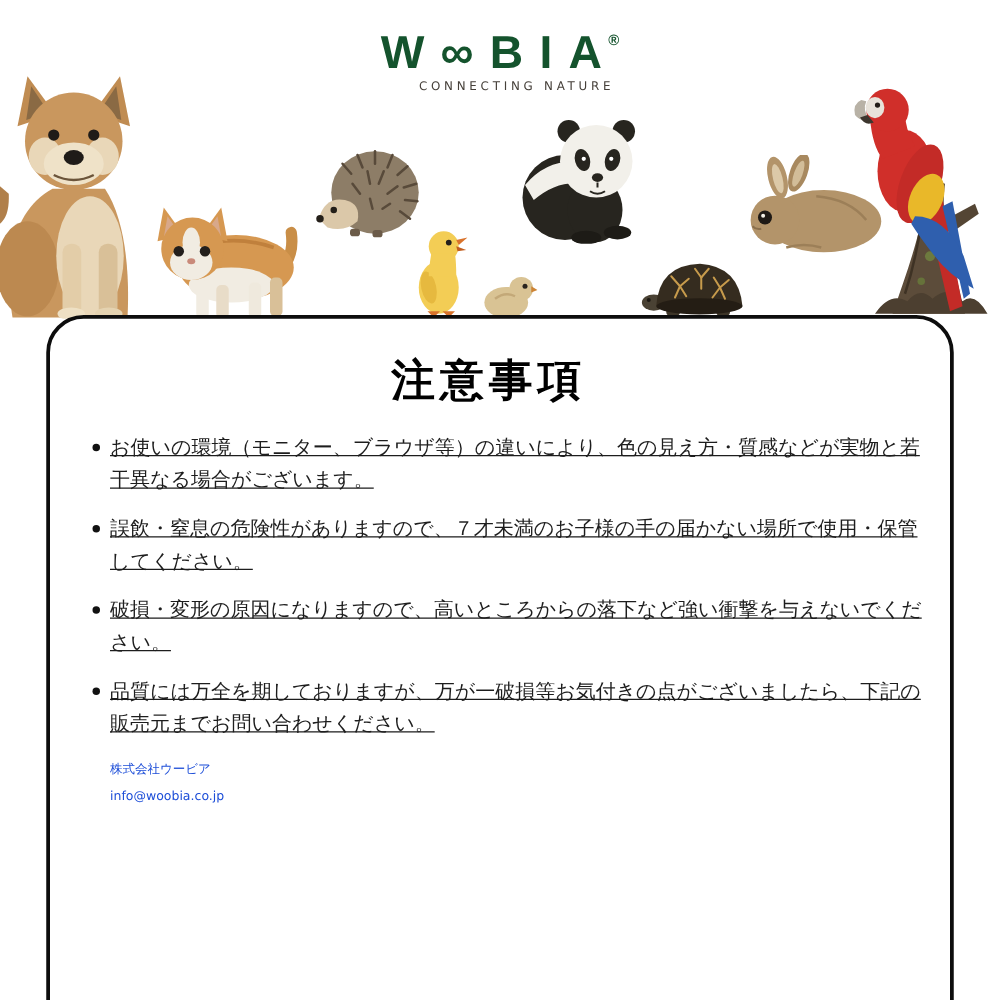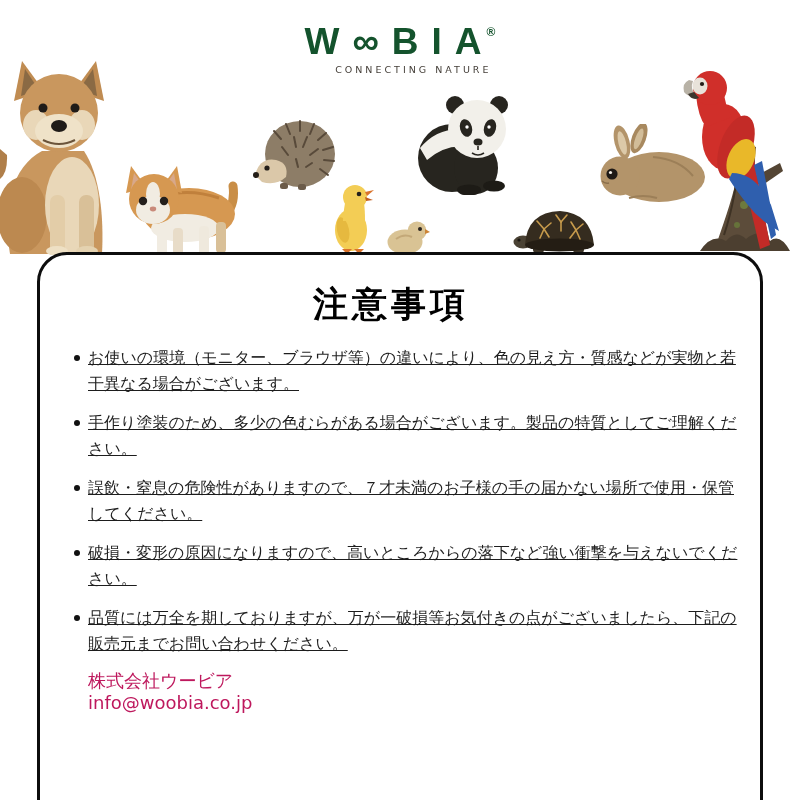--- a/index.html
+++ b/index.html
@@ -33,21 +33,21 @@
                 padding: 24px 18px 0 0; }
   .notice-title { text-align: center; font-size: 35px; font-weight: bold; letter-spacing: 4px;
                   color: #000000; margin-top: 2px; margin-bottom: 17px; }
   .notice-list { list-style: none; text-decoration: underline; }
   .notice-list li { display: flex; align-items: flex-start; margin-bottom: 13px;
                     font-size: 16px; line-height: 26px; color: #1d1d1d; }
   .bullet-dot { flex: 0 0 auto; width: 6px; height: 6px; border-radius: 50%; background: #111111;
                 margin: 10px 8px 0 34px; }
   .notice-text { flex: 1 1 auto; }
 
-  .company { margin: 2px 0 0 48px; font-size: 18px; line-height: 22px; color: #be185d; }
+  .company { margin: 2px 0 0 48px; font-size: 10px; line-height: 22px; color: #1d4ed8; }
   .company div { white-space: nowrap; }
 </style>
 </head>
 <body>
 
 <div class="logo-wrap">
   <div class="logo-inner">
     <div class="wordmark"><span>W∞BIA</span><span class="reg">®</span></div>
     <div class="tagline">CONNECTING NATURE</div>
   </div>
@@ -226,24 +226,20 @@
 <div class="notice-box">
   <div class="notice-title">注意事項</div>
 
   <ul class="notice-list">
     <li>
       <span class="bullet-dot"></span>
       <span class="notice-text">お使いの環境（モニター、ブラウザ等）の違いにより、色の見え方・質感などが実物と若干異なる場合がございます。</span>
     </li>
     <li>
       <span class="bullet-dot"></span>
-      <span class="notice-text">手作り塗装のため、多少の色むらがある場合がございます。製品の特質としてご理解ください。</span>
-    </li>
-    <li>
-      <span class="bullet-dot"></span>
       <span class="notice-text">誤飲・窒息の危険性がありますので、７才未満のお子様の手の届かない場所で使用・保管してください。</span>
     </li>
     <li>
       <span class="bullet-dot"></span>
       <span class="notice-text">破損・変形の原因になりますので、高いところからの落下など強い衝撃を与えないでください。</span>
     </li>
     <li>
       <span class="bullet-dot"></span>
       <span class="notice-text">品質には万全を期しておりますが、万が一破損等お気付きの点がございましたら、下記の販売元までお問い合わせください。</span>
     </li>

